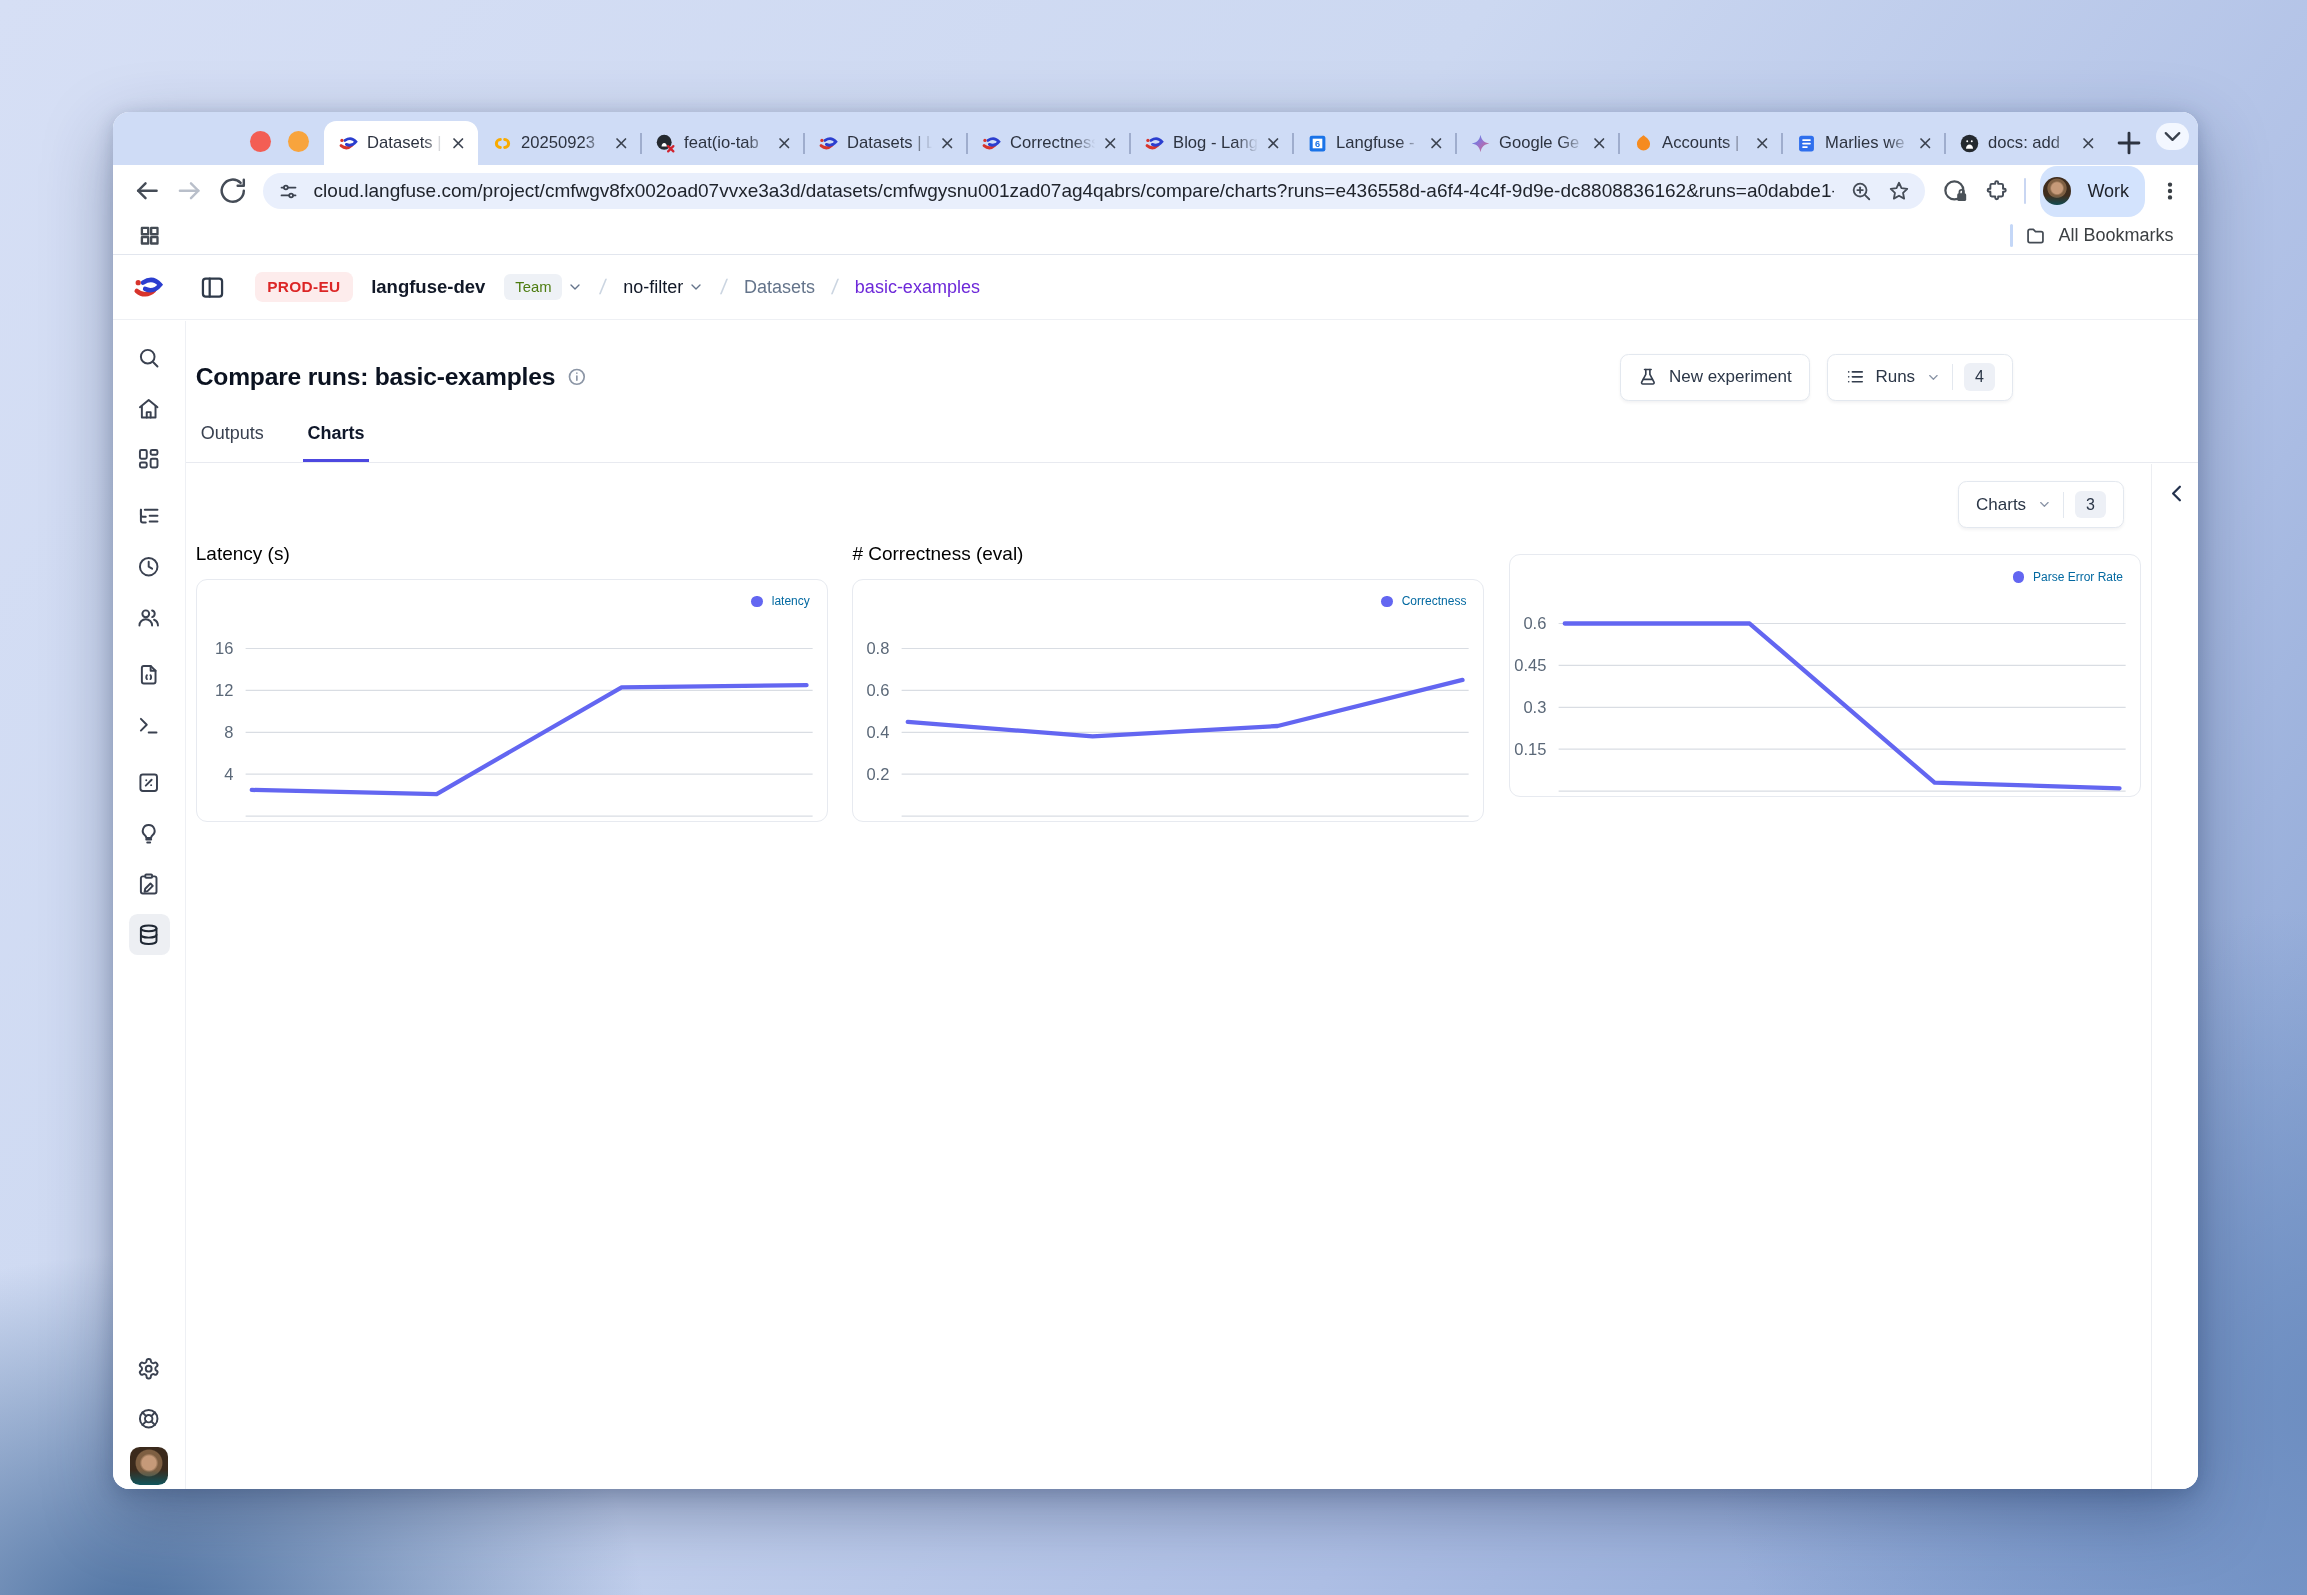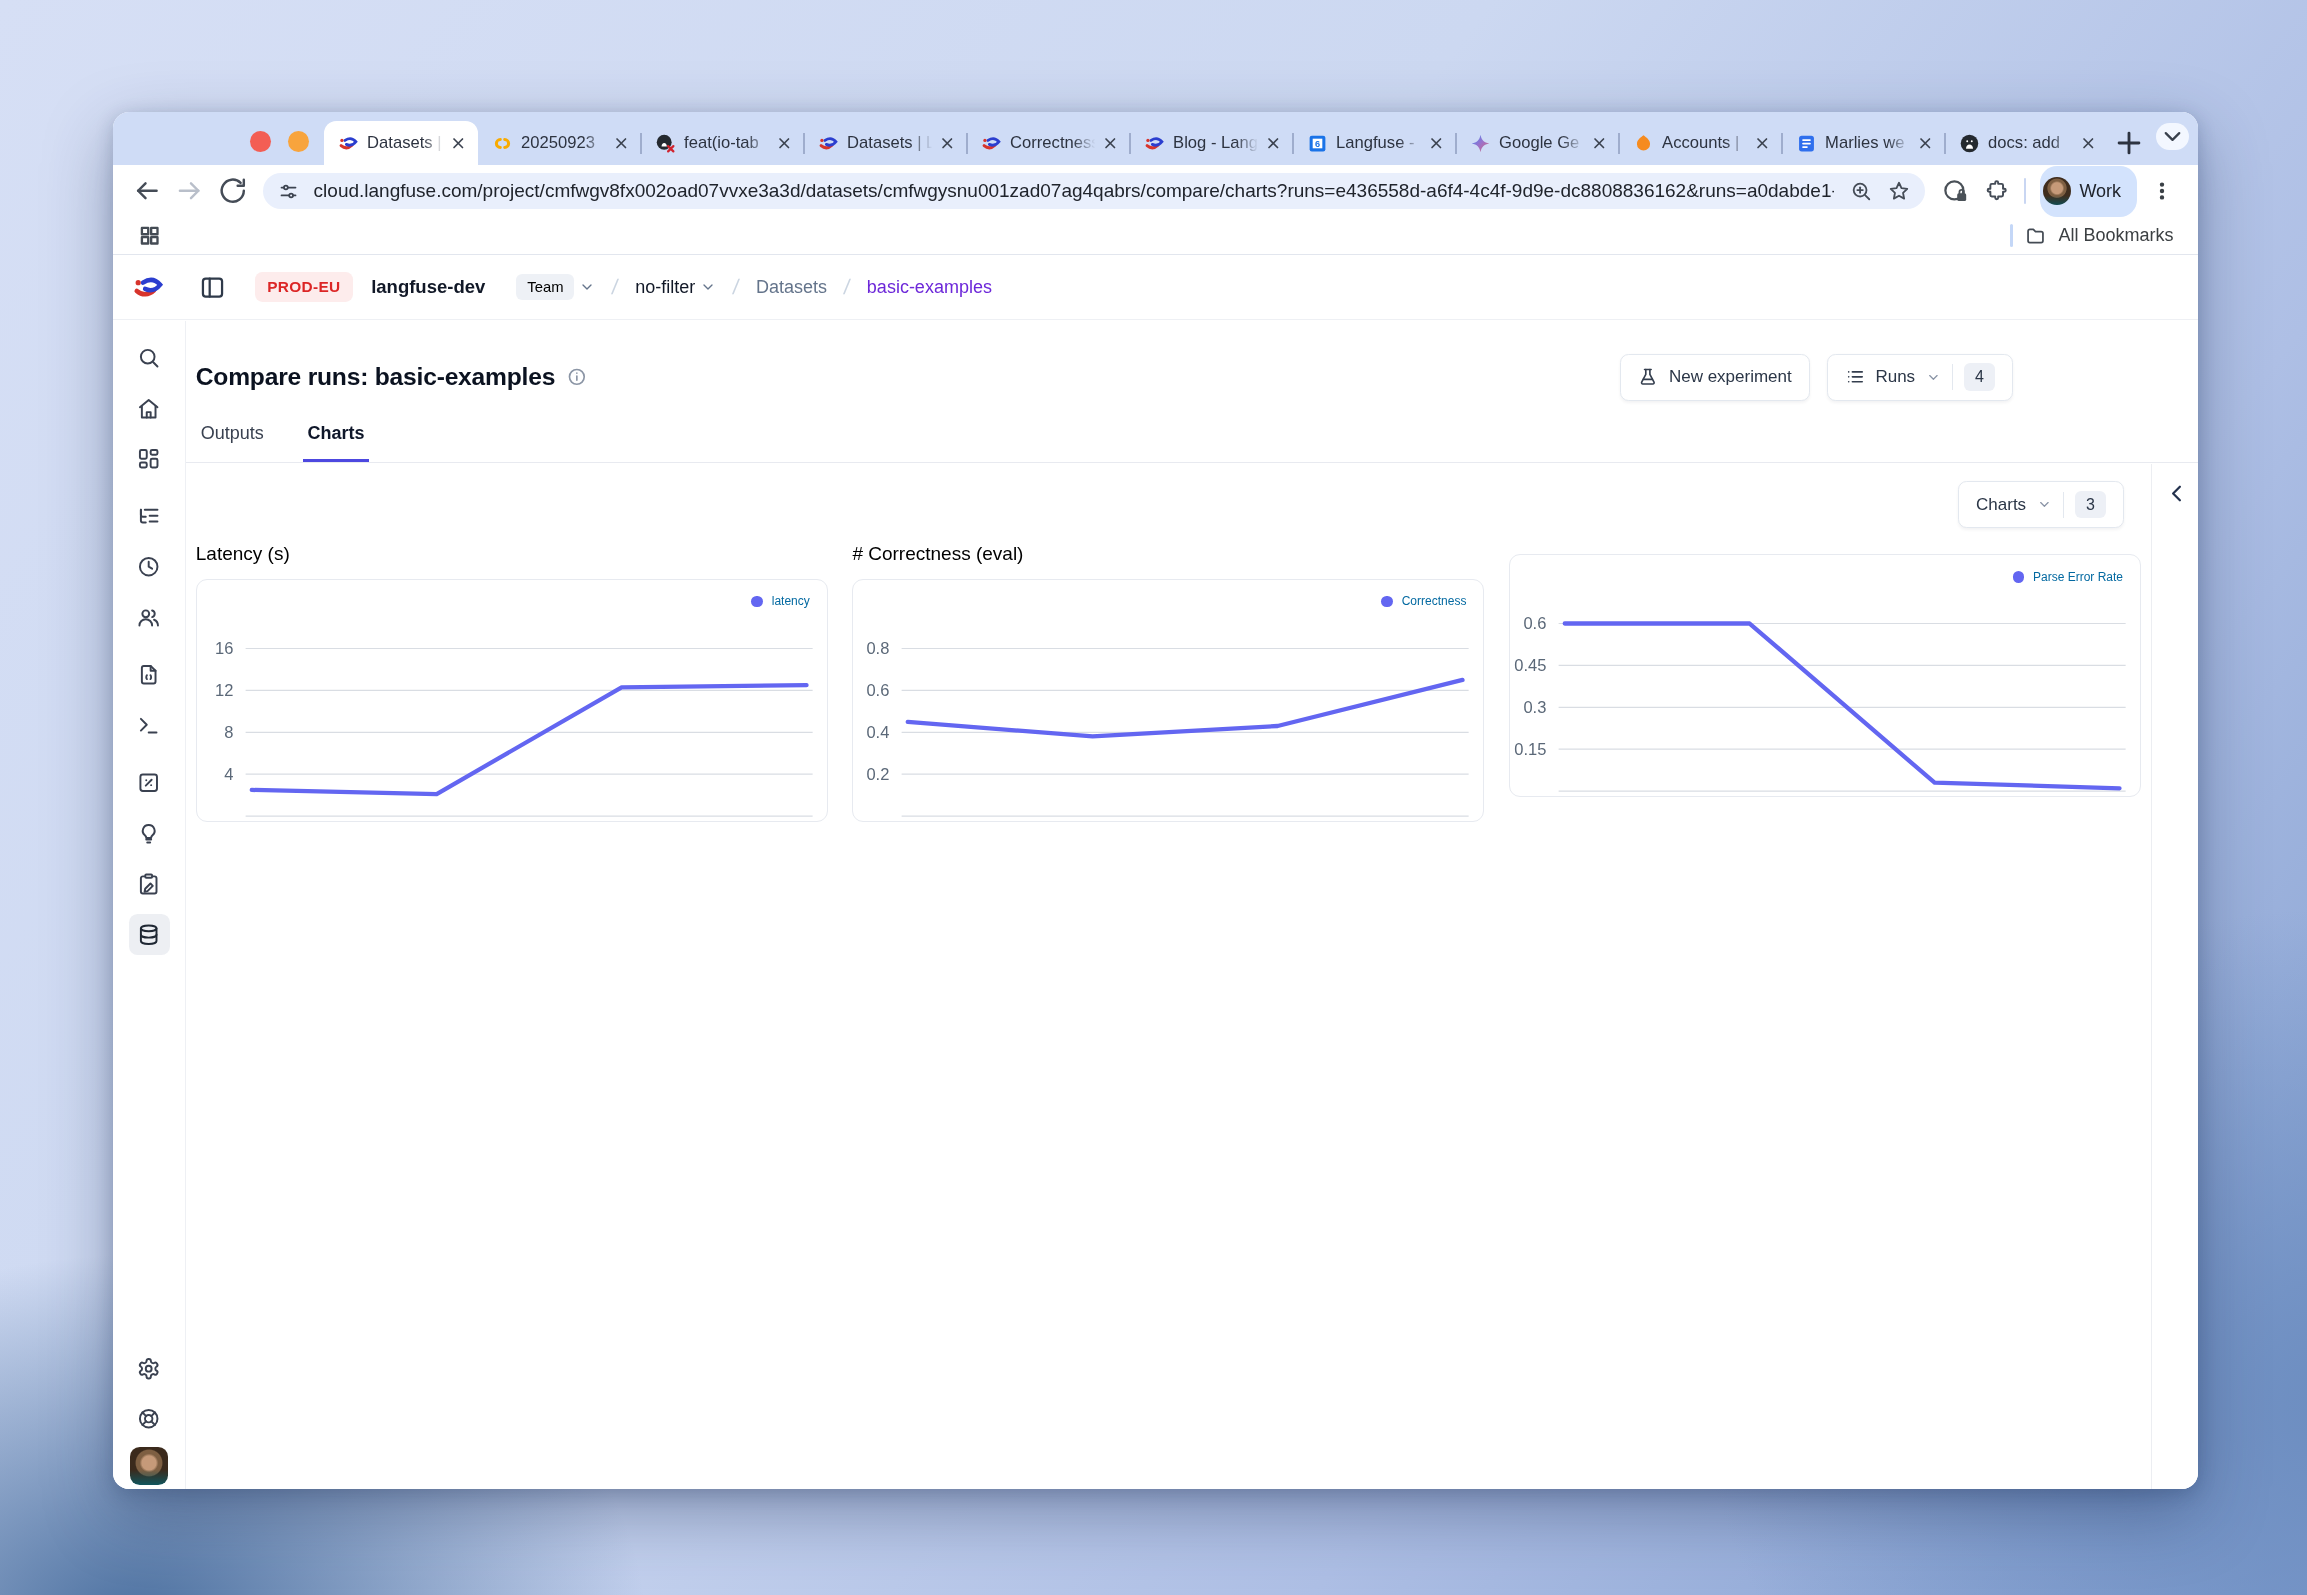--- a/index.html
+++ b/index.html
@@ -39,41 +39,41 @@
   .navbtn svg { width:23.4px; height:23.4px; }
   .navbtn.disabled { color:#b9bfca; }
   .navbtn.back { margin-left:18.5px; } .navbtn.fwd { margin-left:13.5px; } .navbtn.reload { margin-left:13.5px; }
   .omnibox { margin-left:16px; width:1662px; height:36px; border-radius:18px; background:#e9effc; display:flex; align-items:center; padding:0 14.8px; }
   .omnibox .tune { width:21px; height:21px; color:#3c4350; flex:0 0 21px; }
   .omnibox .url { font-size:19px; color:#20242c; margin-left:14.8px; white-space:nowrap; overflow:hidden; flex:1; }
   .omni-ic { width:22px; height:22px; color:#454c57; margin-left:16px; flex:0 0 22px; }
   .badge-priv { width:27px; height:27px; margin-left:17px; color:#4a5158; }
   .puzzle-ic { width:23.4px; height:23.4px; margin-left:16px; color:#454c57; }
   .tb-sep { width:1.8px; height:26px; background:#c9d6f2; border-radius:1.2px; margin-left:16px; }
-  .profile-pill { margin-left:13.5px; height:51px; border-radius:17px; background:#d3e3fd; display:flex; align-items:center; padding:0 16px 0 3.7px; gap:8px;text-align:right; }
+  .profile-pill { margin-left:13.5px; height:51px; border-radius:17px; background:#d3e3fd; display:flex; align-items:center; padding:0 16px 0 3.7px; gap:16px;text-align:right; }
   .avatar-s { width:28px; height:28px; border-radius:50%;
     background:linear-gradient(to bottom, rgba(0,60,70,0) 66%, rgba(10,80,90,.85) 100%),
       radial-gradient(circle at 50% 40%, #c69a79 0 25%, #7e5f42 33% 42%, #3f2d1e 46% 100%); }
   .profile-pill span { font-size:18px; color:#20242c; }
   .dots-v { width:22px; height:22px; margin-left:13.5px; color:#3a4046; }
   
   .bookmarks { position:absolute; left:0; top:105px; width:100%; height:38px; background:#fff; border-bottom:1.2px solid #e2e6ee; display:flex; align-items:center; }
   .apps-grid { width:23.4px; height:23.4px; color:#444b54; margin-left:24.6px; }
   .bm-right { margin-left:auto; display:flex; align-items:center; margin-right:24.6px; gap:12.3px; }
   .bm-sep { width:3.1px; height:23.4px; border-radius:1.8px; background:#c4d7f7; }
   .bm-folder { width:21px; height:21px; color:#444b54; }
   .bm-label { font-size:18px; color:#3c4043; }
   
   .app { position:absolute; left:0; top:143px; width:100%; height:1234px; background:#fff; }
   .appheader { position:absolute; left:0; top:0; width:100%; height:65px; border-bottom:1.2px solid #eef0f4; display:flex; align-items:center; }
   .lf-mark { width:33px; height:33px; margin-left:18.5px; }
   .panel-ic { width:27px; height:27px; color:#2f3a4a; margin-left:34px; }
   .env-badge { margin-left:29.5px; background:#fdecec; color:#dc2626; font-weight:700; font-size:15.4px; padding:6.2px 12.3px; border-radius:7.4px; letter-spacing:0.3px; }
   .org-name { margin-left:18.5px; font-size:18.5px; font-weight:700; color:#111827; }
-  .role-badge { margin-left:31px; background:#eef1f6; color:#000000; font-size:14.8px; padding:4.9px 11px; border-radius:6.2px; }
+  .role-badge { margin-left:19px; background:#eef1f6; color:#4d7c0f; font-size:14.8px; padding:4.9px 11px; border-radius:6.2px; }
   .crumb-chev { width:16px; height:16px; color:#64748b; margin-left:4.9px; }
   .crumb-slash { margin-left:17px; font-size:21px; color:#cbd5e1; font-weight:300; transform:skewX(-8deg); }
   .crumb-proj { margin-left:17px; font-size:18px; color:#111827; }
   .crumb-link { margin-left:17px; font-size:18px; color:#64748b; }
   .crumb-link.current { color:#6d28d9; }
   
   .sidebar { position:absolute; left:0; top:66px; width:73px; height:1168px; border-right:1.2px solid #eef0f4; }
   .side-group { display:flex; flex-direction:column; align-items:center; gap:9.8px; margin-top:16px; }
   .side-item { width:41px; height:41px; border-radius:8.6px; display:flex; align-items:center; justify-content:center; color:#3a4150; }
   .side-item svg { width:23.4px; height:23.4px; }

